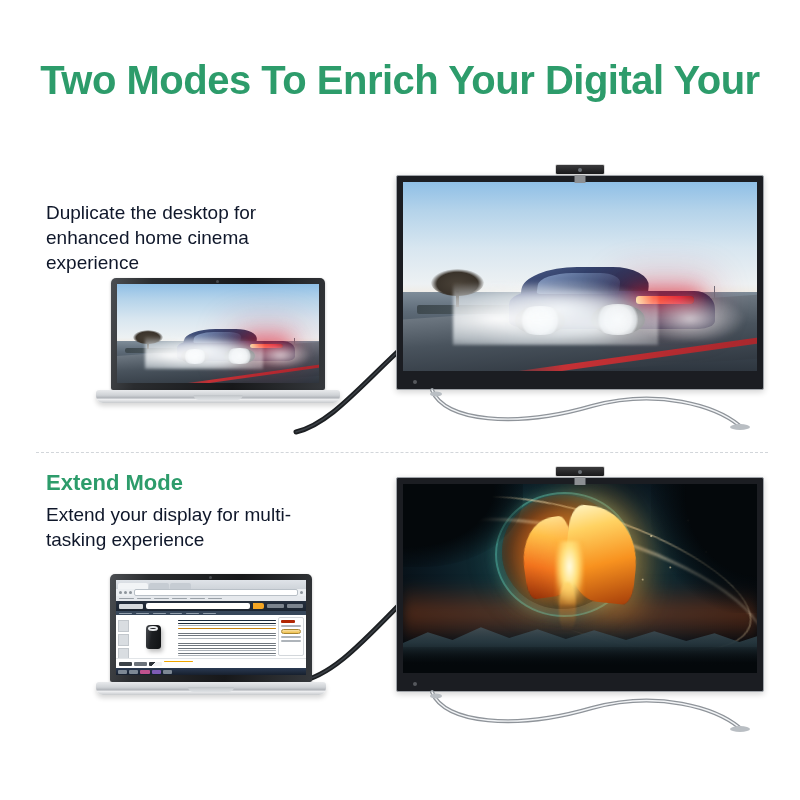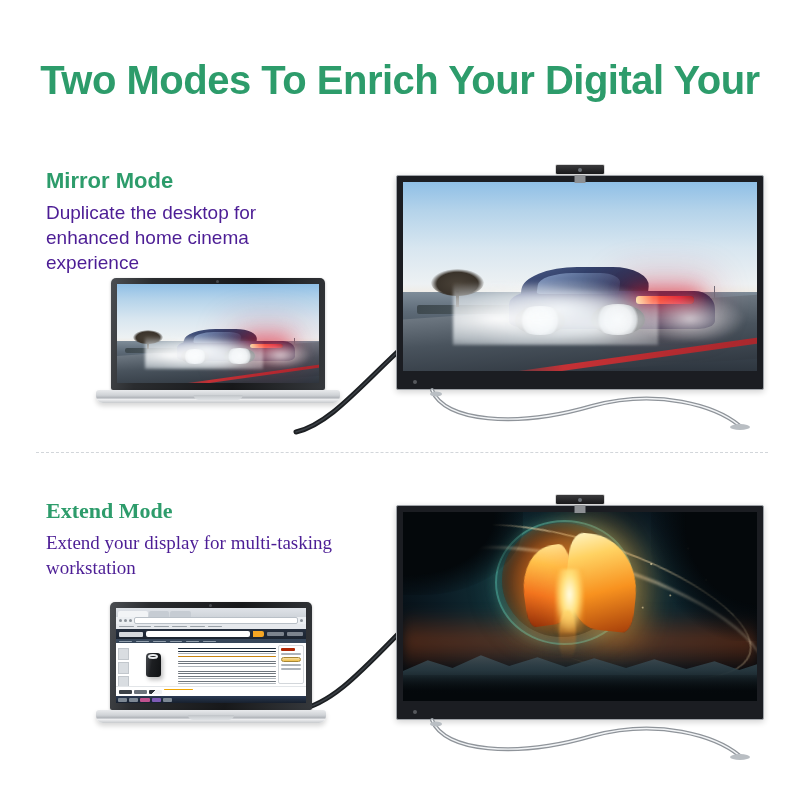--- a/index.html
+++ b/index.html
@@ -25,37 +25,37 @@
     color: #2d9c6b;
     font-size: 40px;
     font-weight: bold;
     letter-spacing: -0.5px;
     white-space: nowrap;
   }
 
   
   .section { position: absolute; left: 0; width: 800px; }
   #section-mirror { top: 150px; height: 300px; }
-  #section-extend { top: 480px; height: 300px; font-family: Liberation Serif, serif; }
+  #section-extend { top: 452px; height: 300px; }
 
   .section-heading {
     position: absolute;
     left: 46px;
     top: 18px;
     color: #2d9c6b;
     font-size: 22px;
     font-weight: bold;
     white-space: nowrap;
   }
   .section-body {
     position: absolute;
     left: 46px;
     top: 50px;
     width: 290px;
-    color: #4c1d95;
+    color: #0f172a;
     font-size: 19px;
     line-height: 1.32;
   }
 
   
   .divider {
     position: absolute;
     left: 36px;
     top: 452px;
     width: 732px;
@@ -646,21 +646,20 @@
   .bw-taskbar i.pink { background: #c0528e; }
   .bw-taskbar i.purple { background: #7e5bb5; }
 </style>
 </head>
 <body>
 
 <div class="page-title">Two Modes To Enrich Your Digital Your</div>
 
 <div class="section" id="section-mirror">
 
-  <div class="section-heading">Mirror Mode</div>
 
   <div class="section-body">Duplicate the desktop for enhanced home cinema experience</div>
 
   <svg class="cable" style="left:290px; top:170px; width:130px; height:120px;" viewBox="0 0 130 120">
     <path d="M6 112 C 40 104, 70 66, 116 24" stroke="#1c1f22" stroke-width="5" fill="none" stroke-linecap="round"></path>
     <path d="M6 112 C 40 104, 70 66, 116 24" stroke="#3a3f45" stroke-width="1.6" fill="none" stroke-linecap="round"></path>
   </svg>
 
   <div class="tv" style="left:396px; top:14px; width:368px; height:250px;">
     <div class="tv-webcam"></div>
@@ -738,21 +737,21 @@
   </div>
 
 </div>
 
 <div class="divider"></div>
 
 <div class="section" id="section-extend">
 
   <div class="section-heading">Extend Mode</div>
 
-  <div class="section-body">Extend your display for multi-tasking workstation</div>
+  <div class="section-body">Extend your display for multi-tasking experience</div>
 
   <svg class="cable" style="left:292px; top:128px; width:130px; height:110px;" viewBox="0 0 130 110">
     <path d="M6 102 C 42 96, 74 58, 118 14" stroke="#1c1f22" stroke-width="5" fill="none" stroke-linecap="round"></path>
     <path d="M6 102 C 42 96, 74 58, 118 14" stroke="#3a3f45" stroke-width="1.6" fill="none" stroke-linecap="round"></path>
   </svg>
 
   <div class="tv" style="left:396px; top:14px; width:368px; height:250px;">
     <div class="tv-webcam"></div>
     <div class="tv-webcam-clip"></div>
     <div class="tv-body" style="height:215px;">

